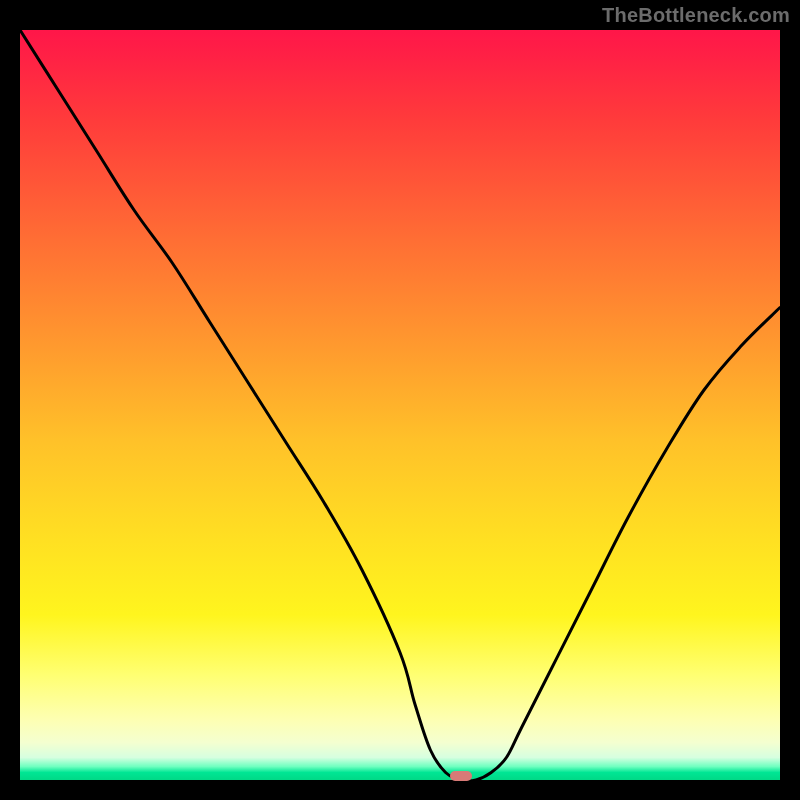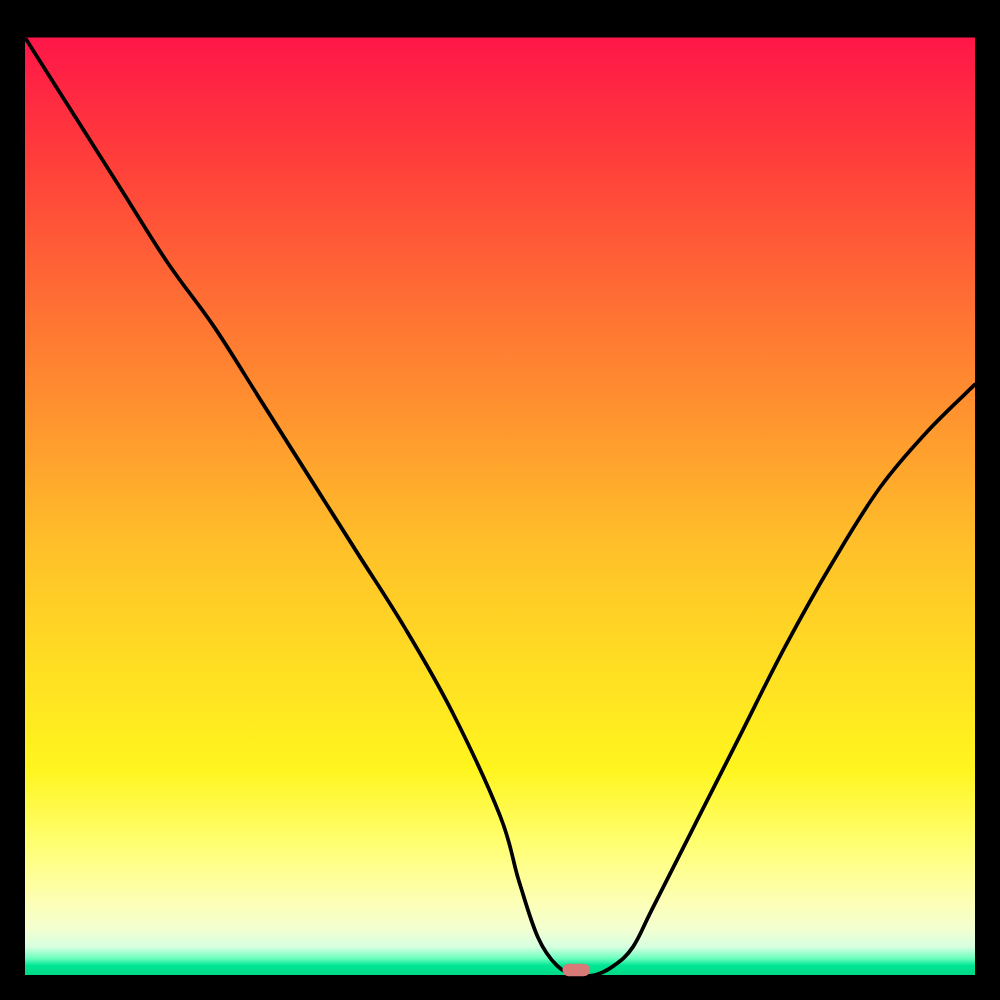--- a/index.html
+++ b/index.html
@@ -72,20 +72,21 @@
     height: 10px;
     background: #d87a77;
     border-radius: 5px;
   }
 </style>
 </head>
 <body>
 
 <div class="chart-container">
 
+  <div class="watermark">TheBottleneck.com</div>
 
   <div class="plot-area">
 
     <div class="gradient-fill"></div>
 
     <svg class="curve" viewBox="0 0 760 750" preserveAspectRatio="none">
       <path id="curve-path" fill="none" stroke="#000" stroke-width="3" stroke-linecap="round" stroke-linejoin="round" d="M 0.0 0.0 C 6.8 10.8, 24.3 38.4, 38.0 60.0 C 51.7 81.6, 62.3 98.4, 76.0 120.0 C 89.7 141.6, 100.3 159.8, 114.0 180.0 C 127.7 200.3, 138.3 212.3, 152.0 232.5 C 165.7 252.8, 176.3 270.9, 190.0 292.5 C 203.7 314.1, 214.3 330.9, 228.0 352.5 C 241.7 374.1, 252.3 390.9, 266.0 412.5 C 279.7 434.1, 290.3 449.6, 304.0 472.5 C 317.7 495.4, 328.3 513.0, 342.0 540.0 C 355.7 567.0, 370.4 598.2, 380.0 622.5 C 389.6 646.8, 389.7 657.5, 395.2 675.0 C 400.7 692.5, 404.9 707.9, 410.4 720.0 C 415.9 732.1, 420.1 737.1, 425.6 742.5 C 431.1 747.9, 435.3 748.6, 440.8 750.0 C 446.3 751.4, 450.5 751.4, 456.0 750.0 C 461.5 748.6, 465.7 746.5, 471.2 742.5 C 476.7 738.5, 480.9 735.6, 486.4 727.5 C 491.9 719.4, 493.4 713.7, 501.6 697.5 C 509.8 681.3, 519.7 661.8, 532.0 637.5 C 544.3 613.2, 556.3 589.5, 570.0 562.5 C 583.7 535.5, 594.3 513.1, 608.0 487.5 C 621.7 461.9, 632.3 442.9, 646.0 420.0 C 659.7 397.1, 670.3 378.9, 684.0 360.0 C 697.7 341.1, 708.3 329.9, 722.0 315.0 C 735.7 300.2, 753.2 284.3, 760.0 277.5"></path>
     </svg>
 
     <div class="marker" id="marker" style="left: 429.8px; top: 741px;"></div>

